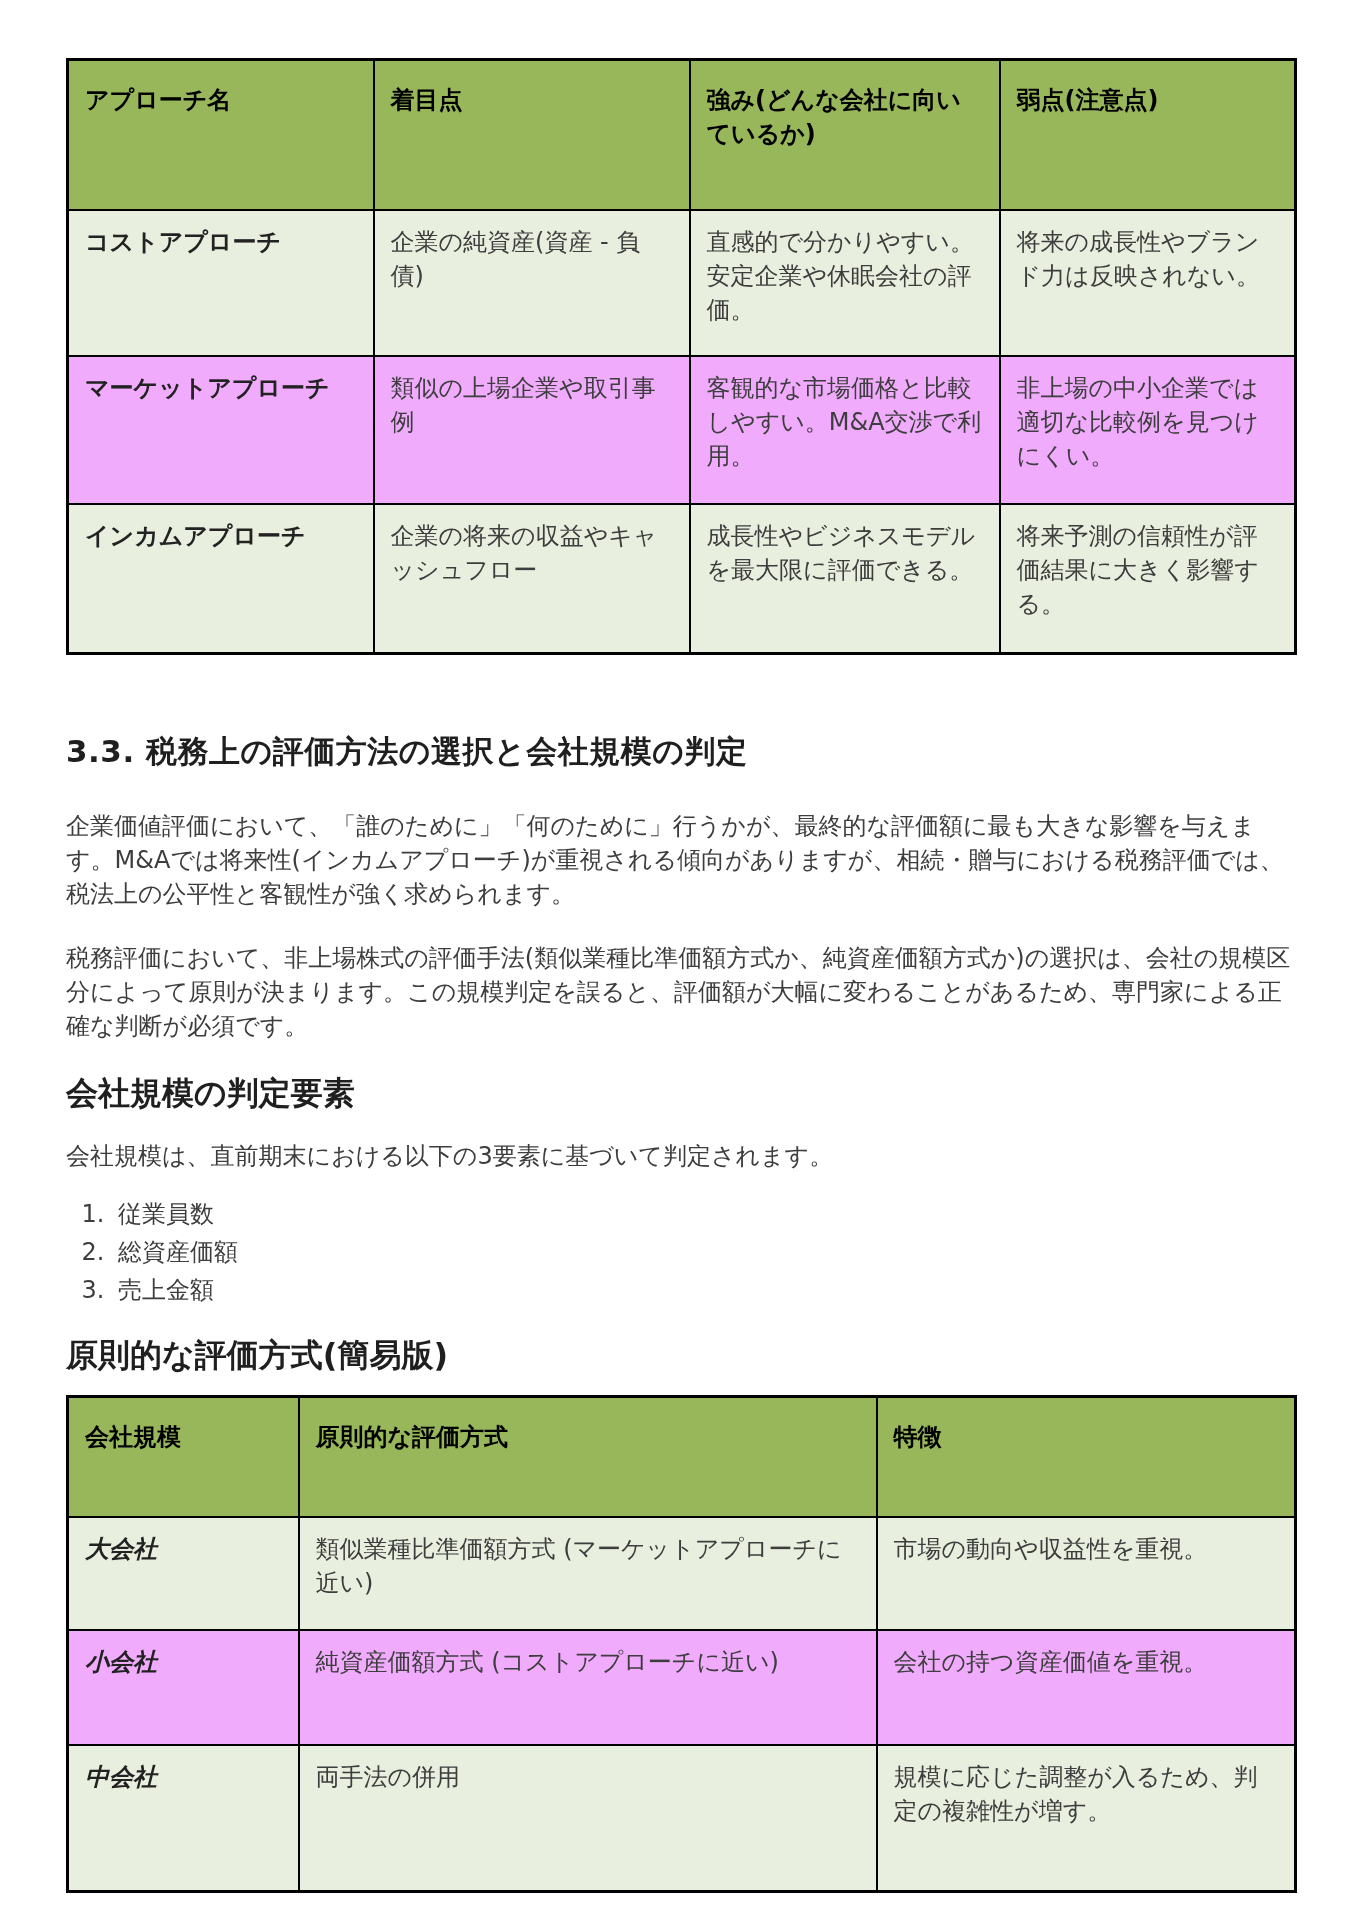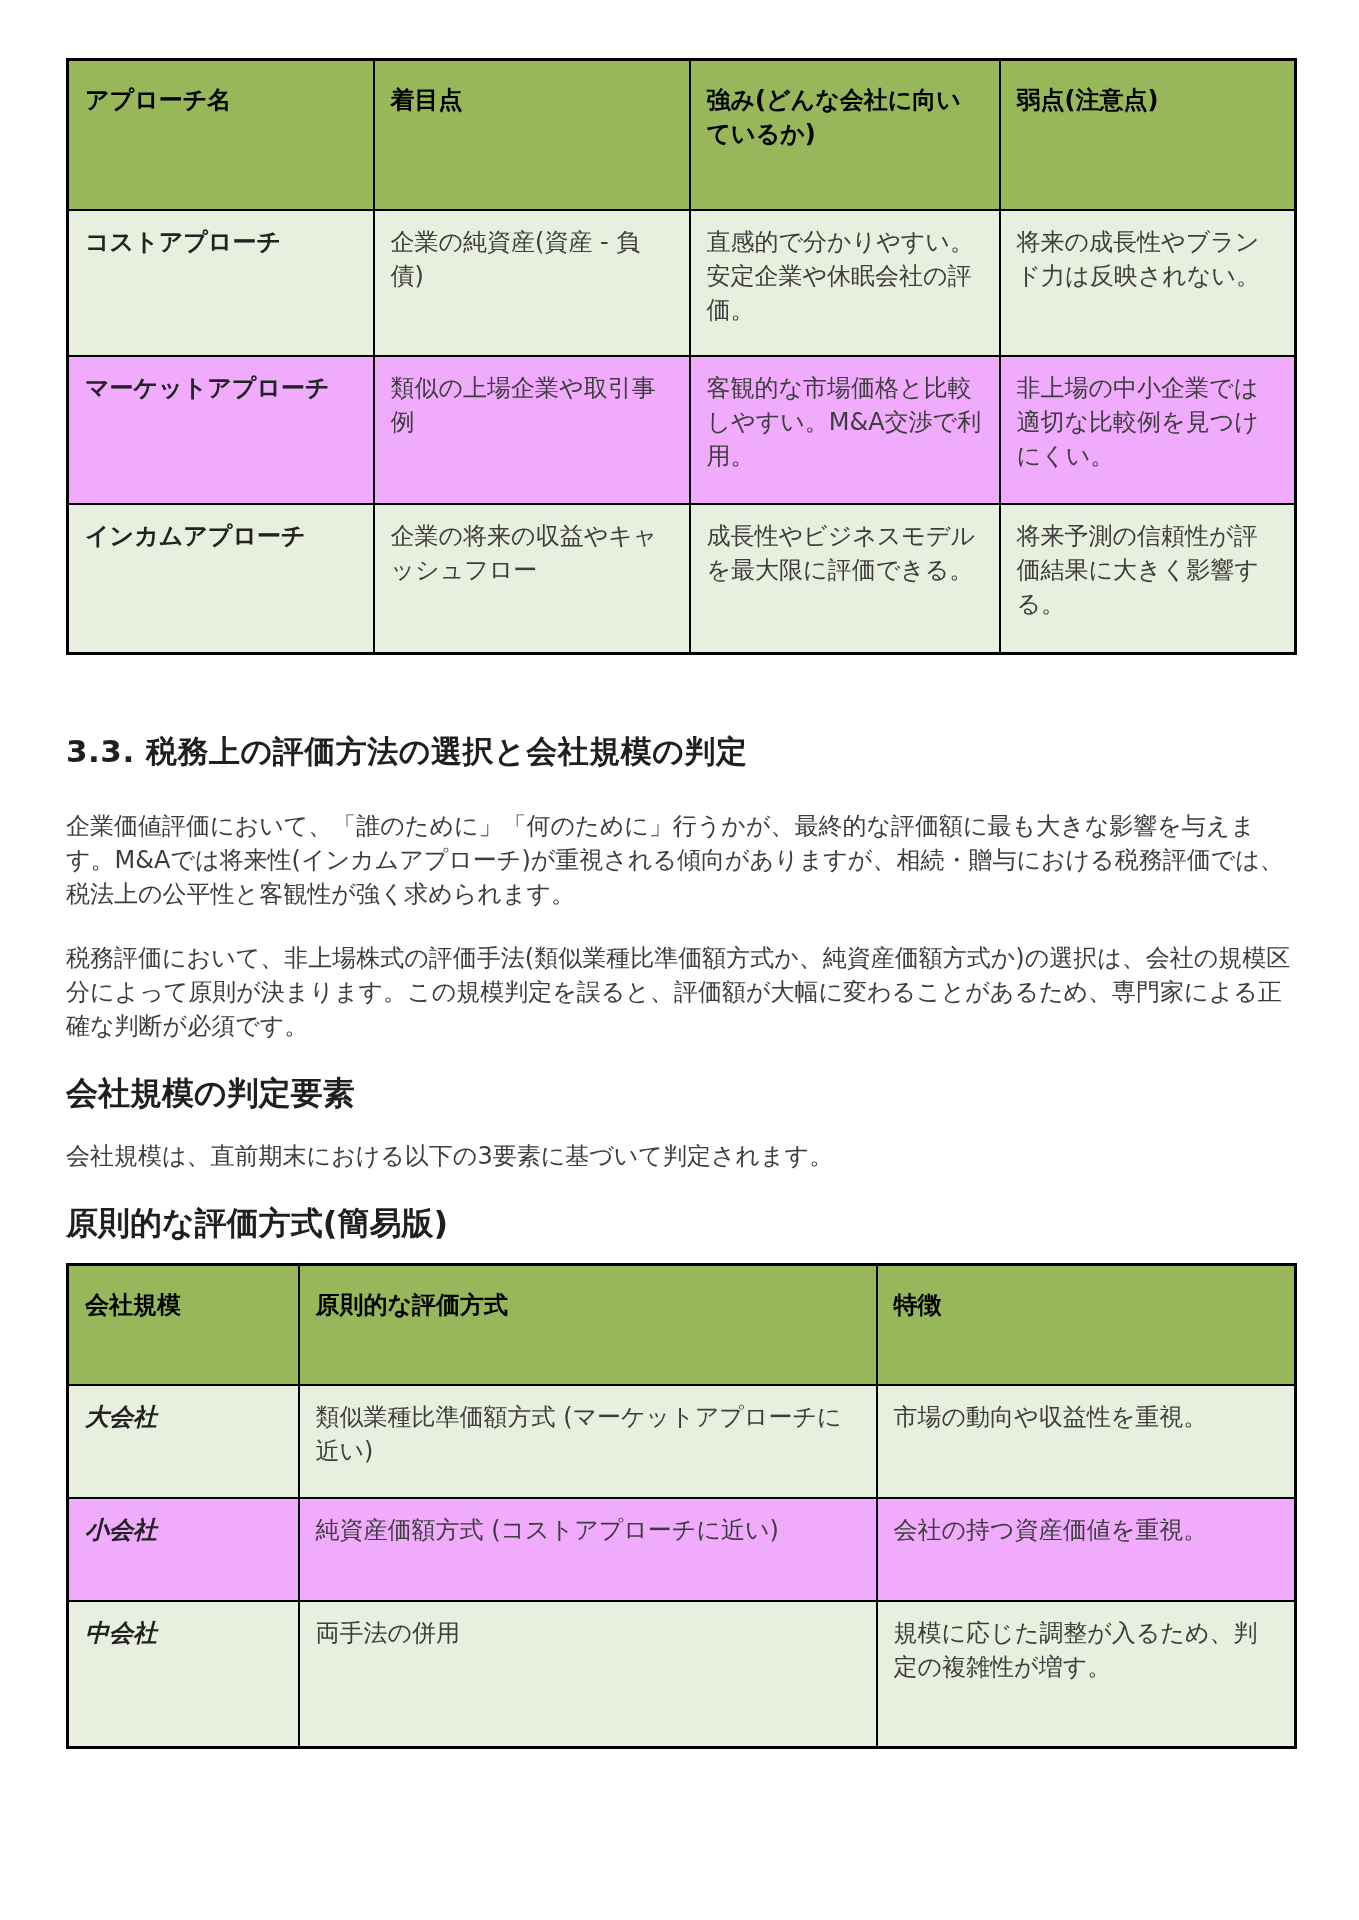--- a/index.html
+++ b/index.html
@@ -55,21 +55,21 @@
     font-style: italic;
   }
   
   #table1 tr.hdr   { height: 150px; }
   #table1 tr.r0    { height: 146px; }
   #table1 tr.r1    { height: 148px; }
   #table1 tr.r2    { height: 150px; }
   
   #table2 tr.hdr   { height: 120px; }
   #table2 tr.r0    { height: 113px; }
-  #table2 tr.r1    { height: 103px; }
+  #table2 tr.r1    { height: 115px; }
   #table2 tr.r2    { height: 147px; }
 
   h2.section-heading {
     margin: 76px 0 16px 0;
     font-size: 31px;
     line-height: 40px;
     font-weight: bold;
     color: #1f1f1f;
     letter-spacing: 0.5px;
   }
@@ -144,20 +144,25 @@
   <h2 class="section-heading">3.3. 税務上の評価方法の選択と会社規模の判定</h2>
 
   <p class="body-text">企業価値評価において、「誰のために」「何のために」行うかが、最終的な評価額に最も大きな影響を与えます。M&amp;Aでは将来性(インカムアプローチ)が重視される傾向がありますが、相続・贈与における税務評価では、税法上の公平性と客観性が強く求められます。</p>
 
   <p class="body-text">税務評価において、非上場株式の評価手法(類似業種比準価額方式か、純資産価額方式か)の選択は、会社の規模区分によって原則が決まります。この規模判定を誤ると、評価額が大幅に変わることがあるため、専門家による正確な判断が必須です。</p>
 
   <h3 class="sub-heading">会社規模の判定要素</h3>
 
   <p class="body-text" style="margin-top:30px">会社規模は、直前期末における以下の3要素に基づいて判定されます。</p>
 
+  <ol class="factor-list">
+    <li>従業員数</li>
+    <li>総資産価額</li>
+    <li>売上金額</li>
+  </ol>
 
   <h3 class="sub-heading">原則的な評価方式(簡易版)</h3>
 
   <div class="t2-gap"></div>
 
   <table class="doc-table" id="table2">
     <colgroup>
       <col style="width:231px">
       <col style="width:578px">
       <col style="width:419px">

